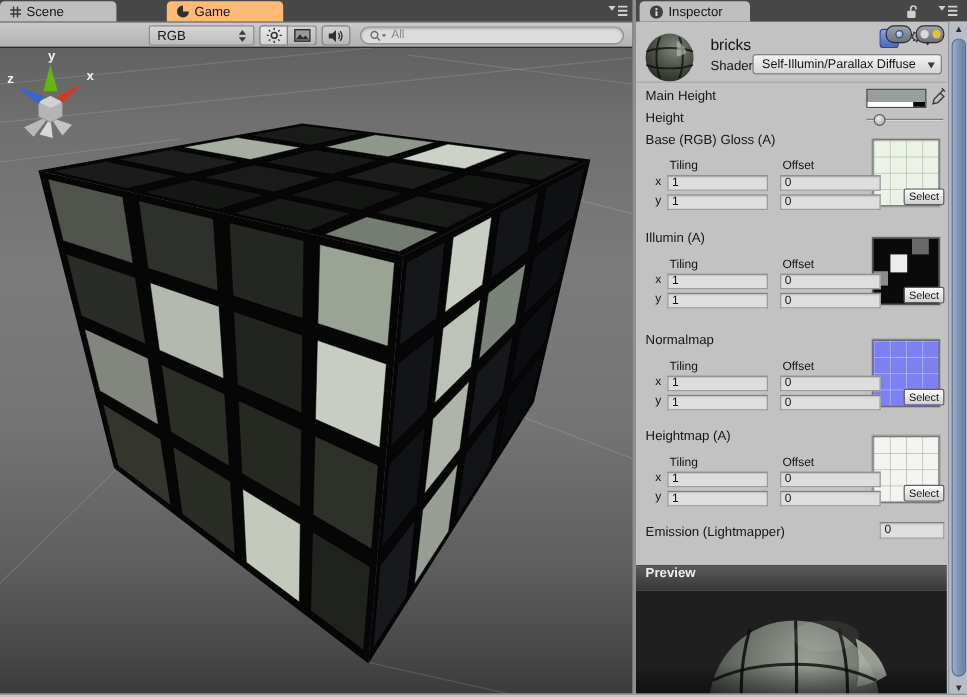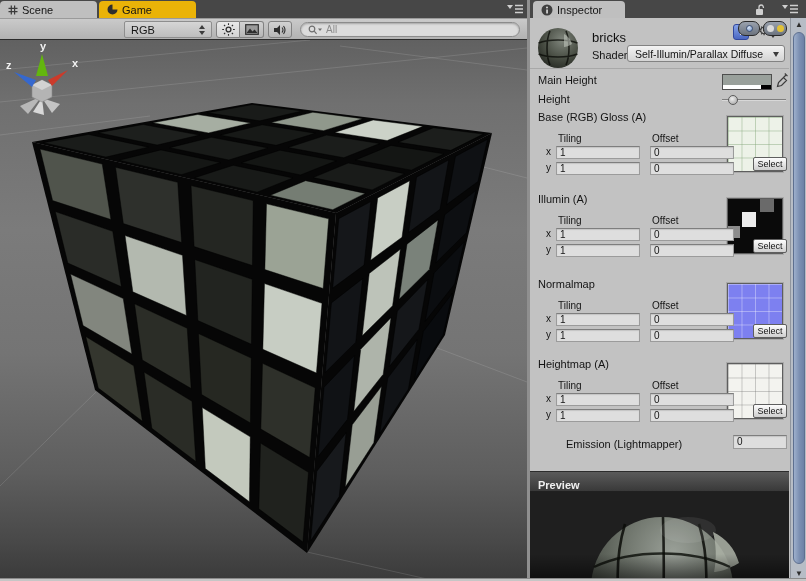--- a/index.html
+++ b/index.html
@@ -5,21 +5,21 @@
   * { box-sizing: border-box; margin: 0; padding: 0; }
   html,body { width:806px; height:581px; overflow:hidden; background:#3b3b3b;
               font-family:"Liberation Sans", sans-serif; }
   .app { position:relative; width:806px; height:581px; background:#474747; overflow:hidden; }
 
   
   .tabrow { position:absolute; top:0; height:18px; background:#474747; }
   .tab { position:absolute; top:1px; height:17px; border-radius:4px 4px 0 0;
          display:flex; align-items:center; gap:4px; padding:0 8px; font-size:11px; color:#141414; }
   .tab.active { background:#bfbfbf; }
-  .tab.inactive { background:#eab308; }
+  .tab.inactive { background:#fdba74;margin-left:40px; }
   .pane-menu { position:absolute; top:4px; width:16px; height:11px; }
 
   
   .scene-panel { position:absolute; left:0; top:0; width:527px; height:581px; }
   .scene-tabrow { left:0; width:527px; }
   .scene-toolbar { position:absolute; left:0; top:18px; width:527px; height:22px;
     background:linear-gradient(#cacaca,#b2b2b2); border-top:1px solid #9a9a9a; border-bottom:1px solid #2c2c2c; }
   .dd { position:absolute; top:2px; height:17px; background:linear-gradient(#d6d6d6,#bdbdbd);
         border:1px solid #8e8e8e; border-radius:2px; font-size:11px; color:#141414;
         display:flex; align-items:center; padding:0 6px; }
@@ -89,21 +89,21 @@
     background:linear-gradient(#fdfdfd,#cfcfcf); border:1px solid #5f5f5f; border-radius:2px;
     text-align:center; line-height:12px; }
   .xy { position:absolute; font-size:10px; color:#141414; }
   .field { position:absolute; width:84px; height:13px; background:#dedede; border:1px solid #9b9b9b;
     border-top-color:#7e7e7e; font-size:10px; color:#141414; padding:0 3px; line-height:11px;
     box-shadow:inset 0 1px 1px rgba(0,0,0,.12); }
   .field.short { width:54px; height:14px; }
 
   .preview-header { position:absolute; left:0; top:453px; width:259px; height:21px;
     background:linear-gradient(#5a5a5a,#393939); border-top:1px solid #2c2c2c; border-bottom:1px solid #202020;
-    display:flex; align-items:flex-end; }
+    display:flex; align-items:flex-start; }
   .preview-title { font-size:11px; font-weight:bold; color:#f0f0f0; margin-left:8px; }
   .ph-btn { position:absolute; top:3px; height:15px; border-radius:7px; border:1px solid #2a2a2a;
     background:linear-gradient(#9aa2ae,#6c737e); display:flex; align-items:center; justify-content:center; gap:3px; }
   .ph-sphere { left:208px; width:22px; }
   .ph-toggle { left:233px; width:24px; }
   .dot { width:7px; height:7px; border-radius:50%; }
   .preview-body { position:absolute; left:0; top:474px; width:259px; height:89px; background:#1f1f1f; overflow:hidden; }
 
   .insp-scrollbar { position:absolute; right:0; top:0; width:16px; height:563px; background:#b7bdc6;
     border-left:1px solid #8f959e; }
@@ -381,21 +381,21 @@
         <div class="lbl small" style="left:28px;top:22px;">Tiling</div>
         <div class="lbl small" style="left:122px;top:22px;">Offset</div>
         <div class="xy" style="left:16px;top:35px;">x</div>
         <div class="field" style="left:26px;top:35px;">1</div>
         <div class="field" style="left:120px;top:35px;">0</div>
         <div class="xy" style="left:16px;top:51px;">y</div>
         <div class="field" style="left:26px;top:51px;">1</div>
         <div class="field" style="left:120px;top:51px;">0</div>
       </div>
 
-      <div class="lbl" style="left:8px;top:420px;margin-left:28px;">Emission (Lightmapper)</div>
+      <div class="lbl" style="left:8px;top:420px;">Emission (Lightmapper)</div>
       <div class="field short" style="left:203px;top:417px;">0</div>
 
       <div class="preview-header">
         <span class="preview-title">Preview</span>
       </div>
       <div class="ph-btn ph-sphere">
         <span class="dot" id="dot-sphere" style="background:radial-gradient(circle at 35% 30%, #dbe6f5, #6f8fc4);border:1px solid #3c4f74;"></span>
       </div>
       <div class="ph-btn ph-toggle">
         <span class="dot" id="dot-gray" style="background: rgb(218, 218, 218);"></span>

